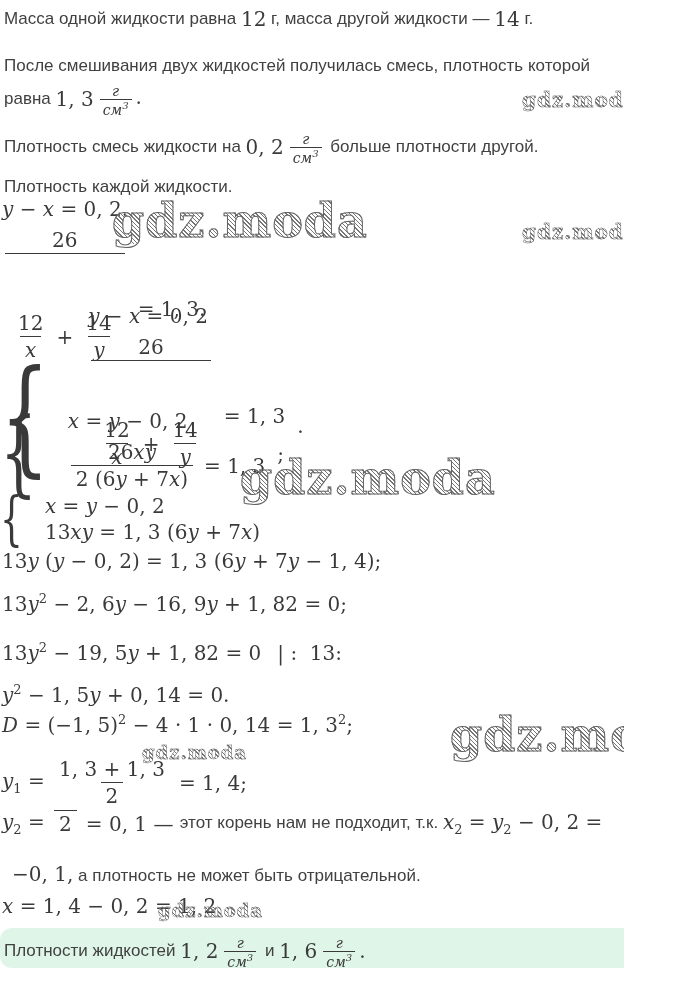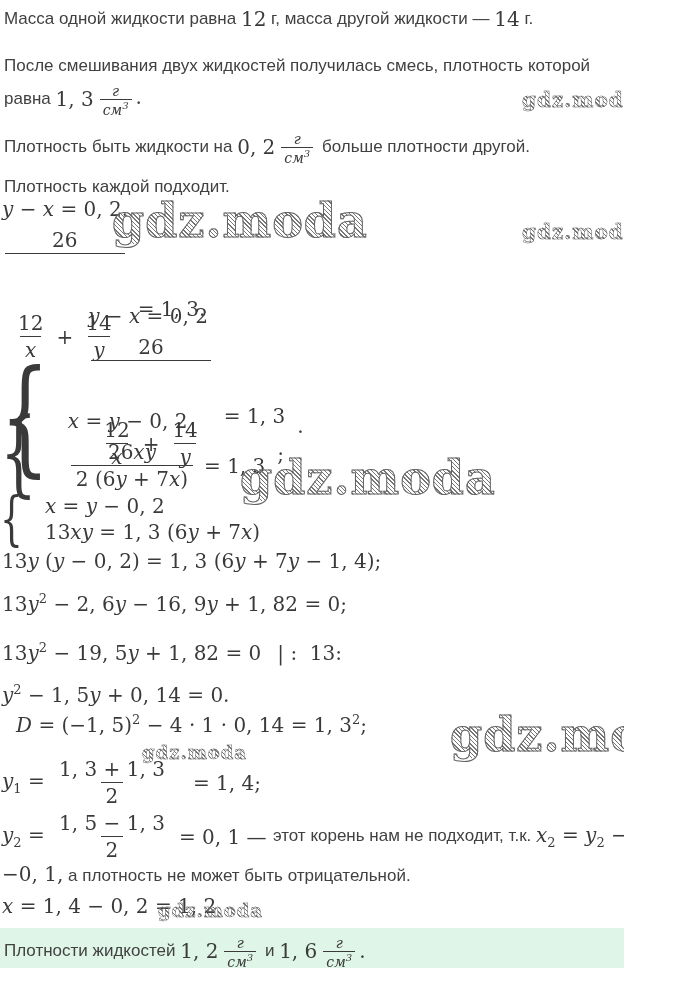--- a/index.html
+++ b/index.html
@@ -64,30 +64,30 @@
     <span class="frac unitf">
       <span class="num unit">г</span>
       <span class="den unit"><span>см</span><sup>3</sup></span>
     </span>
     <span class="math dotdown">.</span>
   </div>
 
   <div class="abs wm wm-small" style="top:90px;left:522px">gdz.moda</div>
 
   <div class="abs row txt" style="top:129px;left:4px">
-    <span>Плотность быть жидкости на </span>
+    <span>Плотность смесь жидкости на </span>
     <span class="math">0, 2</span>
     <span class="frac unitf">
       <span class="num unit">г</span>
       <span class="den unit"><span>см</span><sup>3</sup></span>
     </span>
     <span> больше плотности другой.</span>
   </div>
 
-  <div class="abs txt" style="top:176px;left:4px">Плотность каждой подходит.</div>
+  <div class="abs txt" style="top:176px;left:4px">Плотность каждой жидкости.</div>
 
   <div class="mline" style="top:197px;left:2px"><i>y</i> − <i>x</i> = 0, 2.</div>
 
   <div class="abs wm wm-big" style="top:198px;left:112px">gdz.moda</div>
   <div class="abs wm wm-small" style="top:222px;left:522px">gdz.moda</div>
 
   <div class="abs row math" style="top:223px;left:2px">
     <span class="frac">
       <span class="num">26</span>
       <span class="den">
@@ -160,52 +160,51 @@
   </div>
 
   <div class="mline" style="top:549px;left:2px">13<i>y</i> (<i>y</i> − 0, 2) = 1, 3 (6<i>y</i> + 7<i>y</i> − 1, 4);</div>
 
   <div class="mline" style="top:591px;left:2px"><span>13<i>y</i></span><sup>2</sup><span> − 2, 6<i>y</i> − 16, 9<i>y</i> + 1, 82 = 0;</span></div>
 
   <div class="mline" style="top:640px;left:2px"><span>13<i>y</i></span><sup>2</sup><span> − 19, 5<i>y</i> + 1, 82 = 0</span><span style="margin-left:16px">| :  13:</span></div>
 
   <div class="mline" style="top:682px;left:2px"><span><i>y</i></span><sup>2</sup><span> − 1, 5<i>y</i> + 0, 14 = 0.</span></div>
 
-  <div class="mline" style="top:712px;left:16px"><span><i>D</i> = (−1, 5)</span><sup>2</sup><span> − 4 · 1 · 0, 14 = 1, 3</span><sup>2</sup><span>;</span></div>
+  <div class="mline" style="top:712px;left:2px"><span><i>D</i> = (−1, 5)</span><sup>2</sup><span> − 4 · 1 · 0, 14 = 1, 3</span><sup>2</sup><span>;</span></div>
 
   <div class="abs wm wm-big" style="top:712px;left:450px">gdz.moda</div>
   <div class="abs wm wm-tiny" style="top:744px;left:142px">gdz.moda</div>
 
   <div class="abs row math" style="top:752px;left:2px">
     <span style="white-space:pre"><span><i>y</i></span><sub>1</sub><span> = </span></span>
     <span class="frac">
       <span class="num">1, 3 + 1, 3</span>
       <span class="den">2</span>
     </span>
-    <span style="margin-left:20px">= 1, 4;</span>
+    <span style="margin-left:6px">= 1, 4;</span>
   </div>
 
   <div class="abs row" style="top:806px;left:2px">
     <span class="math" style="white-space:pre"><span><i>y</i></span><sub>2</sub><span> = </span></span>
     <span class="frac math">
-      <span class="num">1, 5 − 1, 3</span>
       <span class="den">2</span>
     </span>
     <span class="math" style="margin-left:6px">= 0, 1 — </span>
     <span class="txt">этот корень нам не подходит, т.к. </span>
     <span class="math" style="white-space:pre"><span><i>x</i></span><sub>2</sub><span> = <i>y</i></span><sub>2</sub><span> − 0, 2 =</span></span>
   </div>
 
-  <div class="abs" style="top:862px;left:2px;white-space:pre"><span class="math">−0, 1,</span><span class="txt"> а плотность не может быть отрицательной.</span></div>
+  <div class="abs" style="top:862px;left:12px;white-space:pre"><span class="math">−0, 1,</span><span class="txt"> а плотность не может быть отрицательной.</span></div>
 
   <div class="mline" style="top:894px;left:2px"><i>x</i> = 1, 4 − 0, 2 = 1, 2</div>
 
   <div class="abs wm wm-tiny" style="top:902px;left:158px">gdz.moda</div>
 
-  <div id="answer-box" class="abs" style="top: 928px; background: rgb(223, 245, 231);">
+  <div id="answer-box" class="abs" style="top: 928px; background: rgb(223, 245, 231); border-radius: 12px;">
     <div class="row" style="height:40px;padding-left:4px;margin-top:3px">
       <span class="txt">Плотности жидкостей </span>
       <span class="math">1, 2</span>
       <span class="frac unitf">
         <span class="num unit">г</span>
         <span class="den unit"><span>см</span><sup>3</sup></span>
       </span>
       <span class="txt"> и </span>
       <span class="math">1, 6</span>
       <span class="frac unitf">

